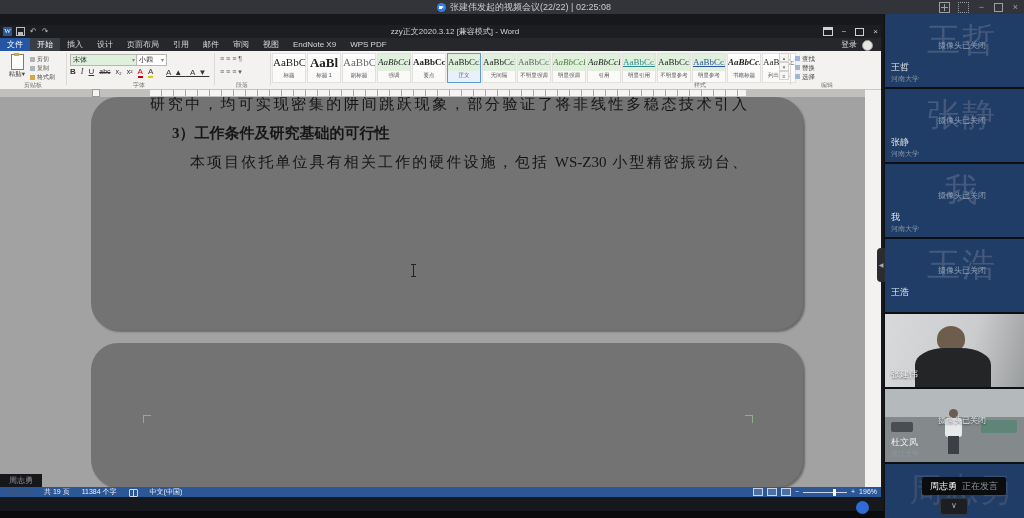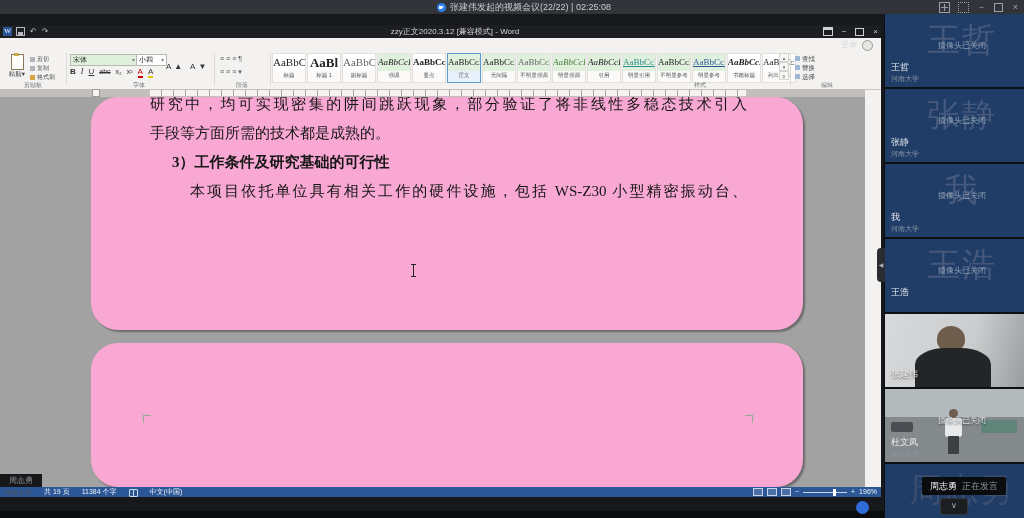--- a/index.html
+++ b/index.html
@@ -48,21 +48,21 @@
   .paste .clip{width:11px;height:14px;border:1px solid #8a7a5a;background:#fdfdfb;margin:0 auto;position:relative;}
   .paste .clip::before{content:"";position:absolute;left:2px;top:-2px;width:5px;height:3px;background:#c9a84c;}
   .mini{position:absolute;left:30px;font-size:6px;color:#555;white-space:nowrap;}
   .mini::before{content:"";display:inline-block;width:5px;height:5px;margin-right:2px;background:#aeb4ba;vertical-align:middle;}
   .mini.painter::before{background:#d9a741;}
   
   .combo{position:absolute;height:10px;background:#fff;border:1px solid #b8b6b3;font-size:7px;line-height:10px;padding:0 2px;color:#222;}
   .combo .car{float:right;color:#888;font-size:6px;}
   .combo.fname{left:70px;top:3px;width:62px;background:#dff0dd;}
   .combo.fsize{left:136px;top:3px;width:25px;}
-  .fbtns{position:absolute;left:166px;top:11px;font-size:8px;color:#333;letter-spacing:3px;}
+  .fbtns{position:absolute;left:166px;top:17px;font-size:8px;color:#333;letter-spacing:3px;text-decoration:underline;}
   .fb2{position:absolute;left:70px;top:16px;font-size:8px;color:#333;display:flex;gap:5px;align-items:baseline;}
   .fb2 .b{font-weight:bold;}
   .fb2 .i{font-style:italic;font-family:"Liberation Serif",serif;}
   .fb2 .u{text-decoration:underline;}
   .fb2 .st{text-decoration:line-through;font-size:7px;}
   .fb2 .sub,.fb2 .sup{font-size:7px;}
   .fb2 .ca{color:#c00;border-bottom:2px solid #c00;}
   .fb2 .ch{color:#333;border-bottom:2px solid #e7c600;}
   
   .parrow{position:absolute;font-size:7px;color:#5a5a5a;letter-spacing:2px;white-space:nowrap;}
@@ -90,21 +90,21 @@
   .edit-col div::before{content:"";display:inline-block;width:5px;height:5px;background:#9fb6d4;margin-right:2px;}
 
   
   .ruler{position:absolute;left:0;top:64px;width:865px;height:8px;background:#c2c0bd;}
   .ruler .band{position:absolute;left:150px;top:1px;width:596px;height:6px;background:#f5f4f2;
     background-image:repeating-linear-gradient(90deg,transparent 0 11px,#a9a7a4 11px 12px);}
   .ruler .tabsel{position:absolute;left:92px;top:0;width:8px;height:8px;background:#f5f4f2;border:1px solid #9b9996;box-sizing:border-box;}
 
   
   .docarea{position:absolute;left:0;top:72px;width:865px;height:390px;background:#a2a2a2;overflow:hidden;}
-  .page{position:absolute;left:91px;width:712px;background:#f9a8d4;box-shadow:2px 2px 2px rgba(0,0,0,.35);overflow:hidden;border-radius:27px;}
+  .page{position:absolute;left:91px;width:712px;background:#737373;box-shadow:2px 2px 2px rgba(0,0,0,.35);overflow:hidden;border-radius:27px;}
   .p1{top:0;height:233px;}
   .p2{top:246px;height:144px;}
   .tb{position:absolute;left:59px;right:56px;font-family:"Liberation Serif","DejaVu Serif",serif;font-size:15px;color:#161616;}
   .tb1{top:-7px;}
   .tb2{top:87px;}
   .dl{height:29px;line-height:29px;white-space:nowrap;overflow:hidden;text-align:justify;text-align-last:justify;}
   .dl.short{text-align:left;text-align-last:left;}
   .dl.head{font-weight:bold;padding-left:22px;text-align:left;text-align-last:left;}
   .dl.ind{padding-left:40px;}
   .caret-i{position:absolute;left:322px;top:167px;width:1px;height:13px;background:#222;}
@@ -189,20 +189,33 @@
         </span>
         <span class="wtb-title">zzy正文2020.3.12 [兼容模式] - Word</span>
         <span class="wctrl">
           <span class="rb"></span>
           <span>−</span>
           <span class="bx"></span>
           <span>×</span>
         </span>
       </div>
 
+      <div class="tabs">
+          <span class="tab file">文件</span>
+          <span class="tab active">开始</span>
+          <span class="tab">插入</span>
+          <span class="tab">设计</span>
+          <span class="tab">页面布局</span>
+          <span class="tab">引用</span>
+          <span class="tab">邮件</span>
+          <span class="tab">审阅</span>
+          <span class="tab">视图</span>
+          <span class="tab">EndNote X9</span>
+          <span class="tab">WPS PDF</span>
+        </div>
       <span class="signin">登录</span>
       <span class="avatar-dot"></span>
 
       <div class="ribbon">
 
         <div class="paste">
           <div class="clip"></div>
           <span>粘贴</span><span>▾</span>
         </div>
         <div class="mini" style="top:4px;">剪切</div>
@@ -315,21 +328,20 @@
 
       <div class="ruler">
         <span class="tabsel"></span>
         <span class="band"></span>
       </div>
 
       <div class="docarea">
         <div class="page p1">
           <div class="tb tb1">
               <div class="dl">研究中，均可实现密集的阱间跳跃现象，部分验证了将非线性多稳态技术引入</div>
-              <div class="dl short">手段等方面所需的技术都是成熟的。</div>
               <div class="dl head">3）工作条件及研究基础的可行性</div>
               <div class="dl ind">本项目依托单位具有相关工作的硬件设施，包括 WS-Z30 小型精密振动台、</div>
             </div>
           <span class="caret-i"></span>
         </div>
         <div class="page p2">
           <span class="cmark l"></span>
           <span class="cmark r"></span>
         </div>
 

